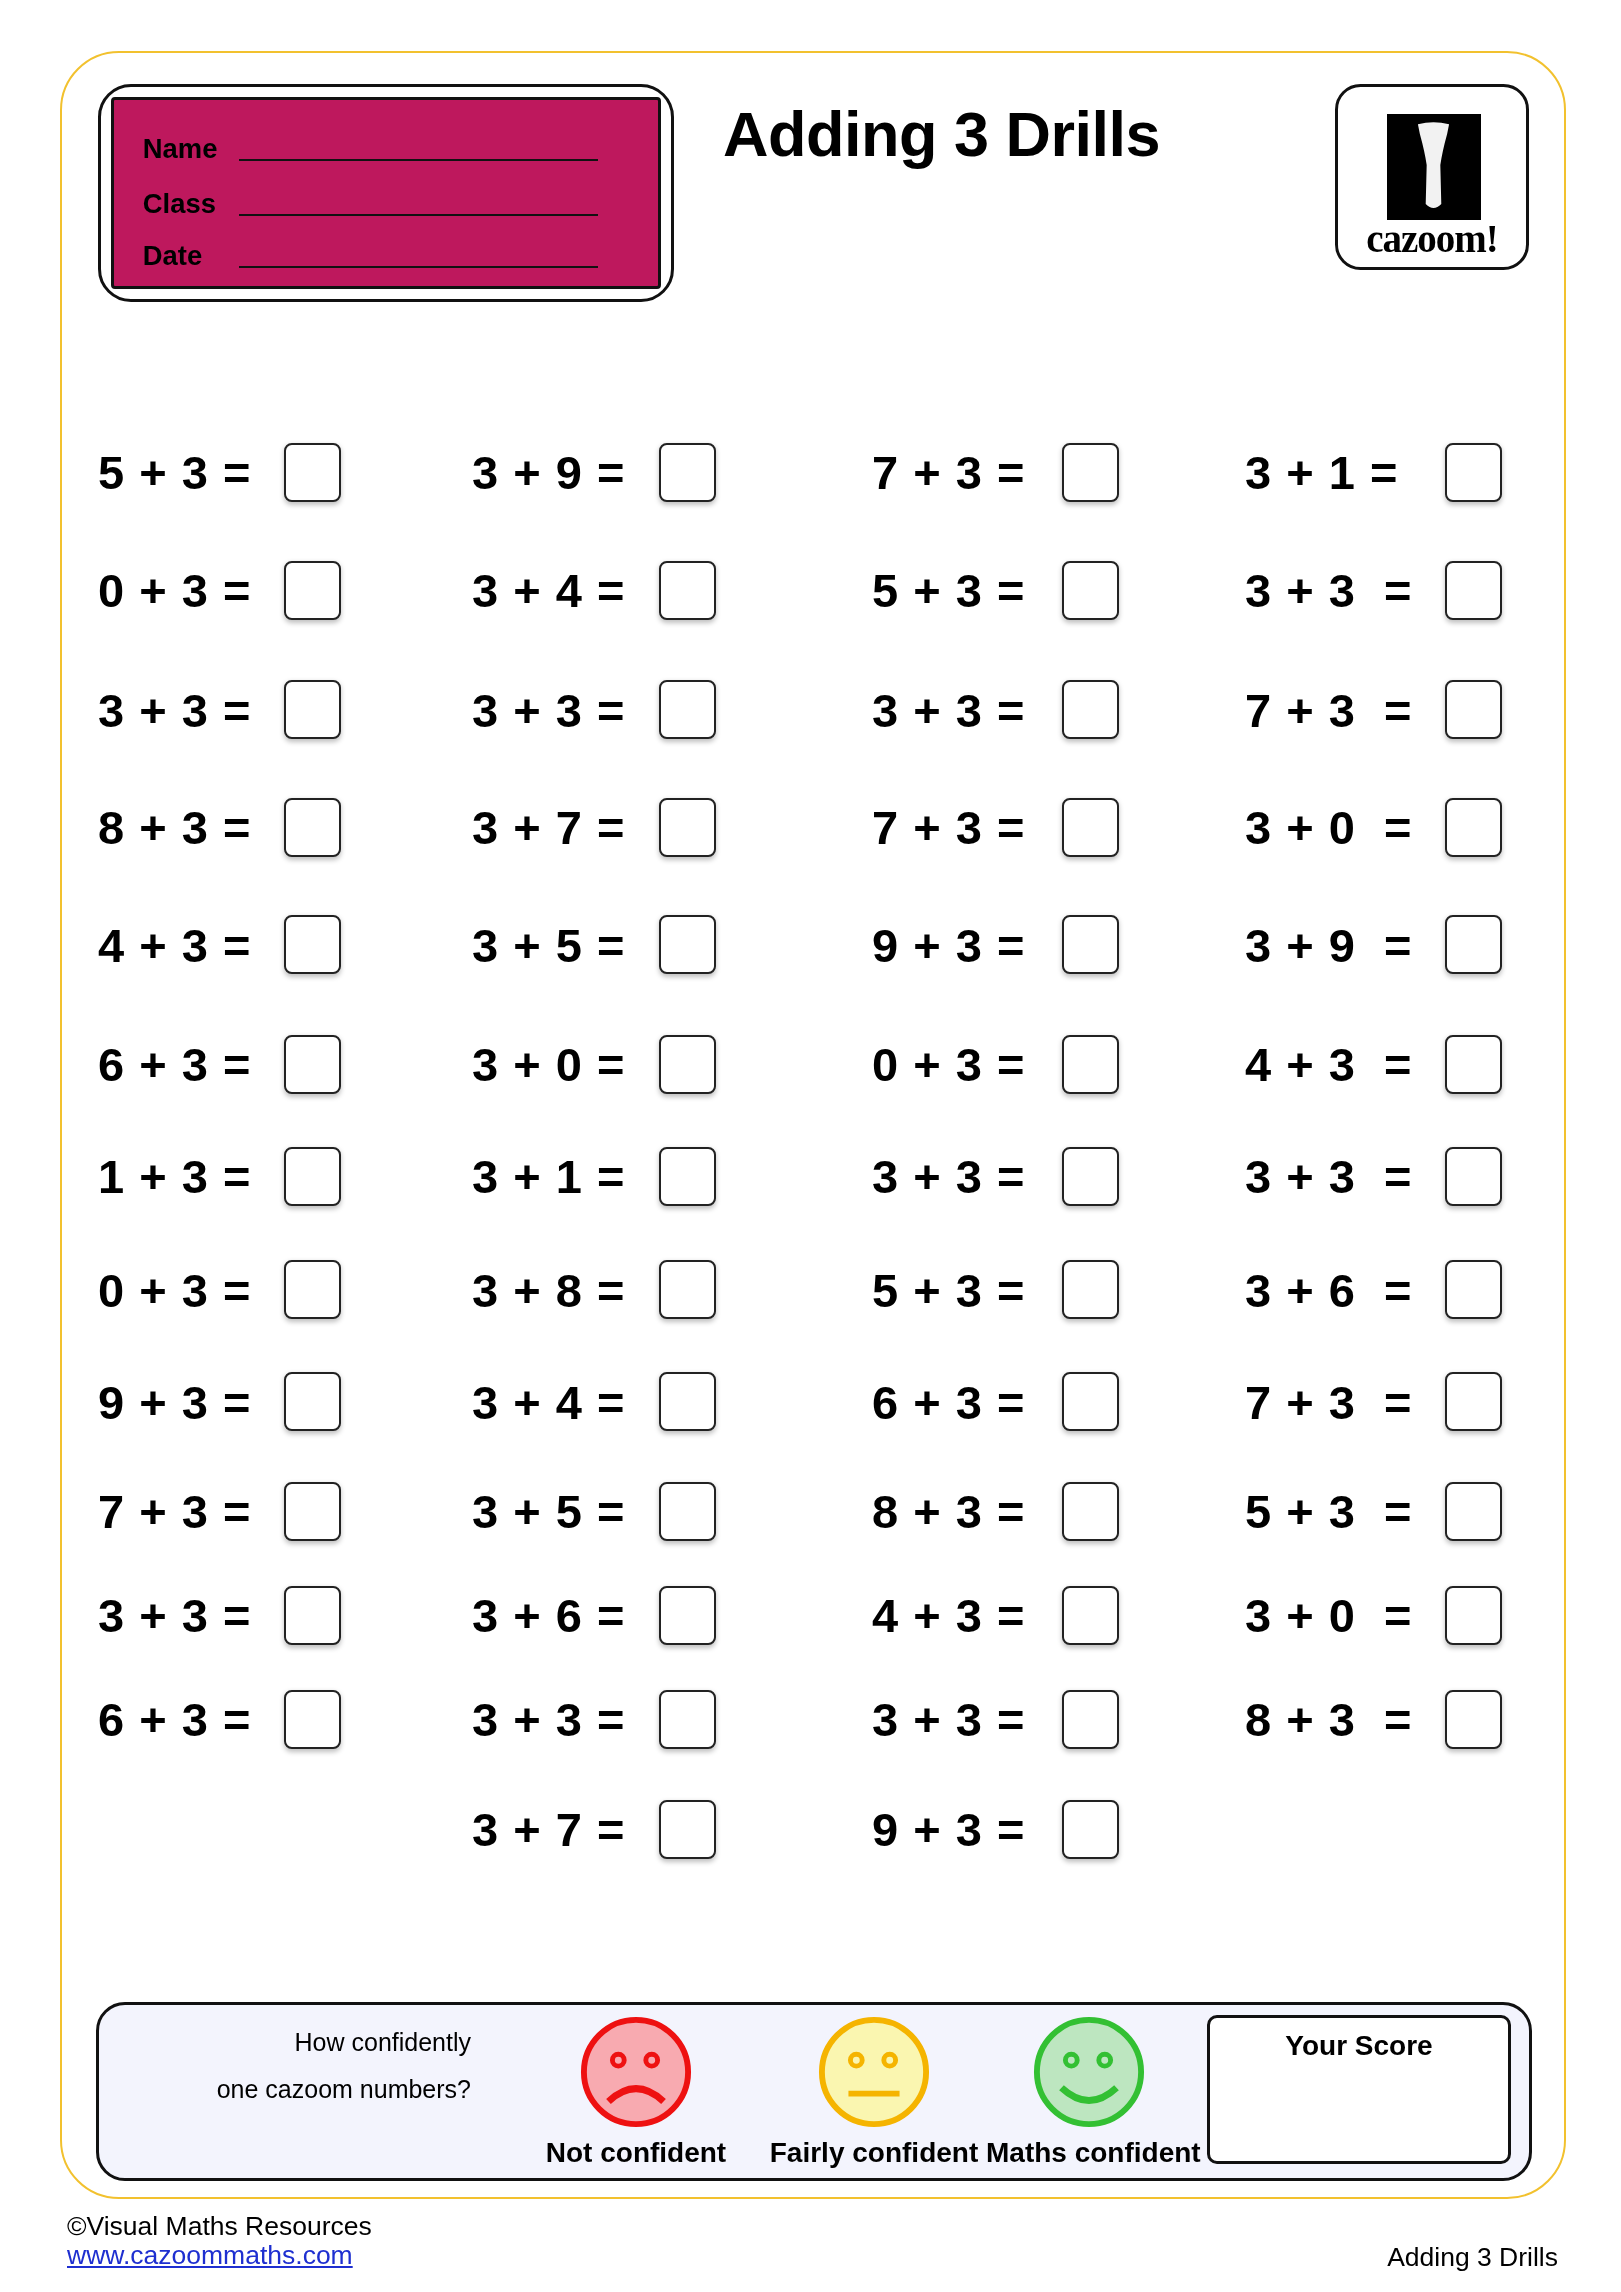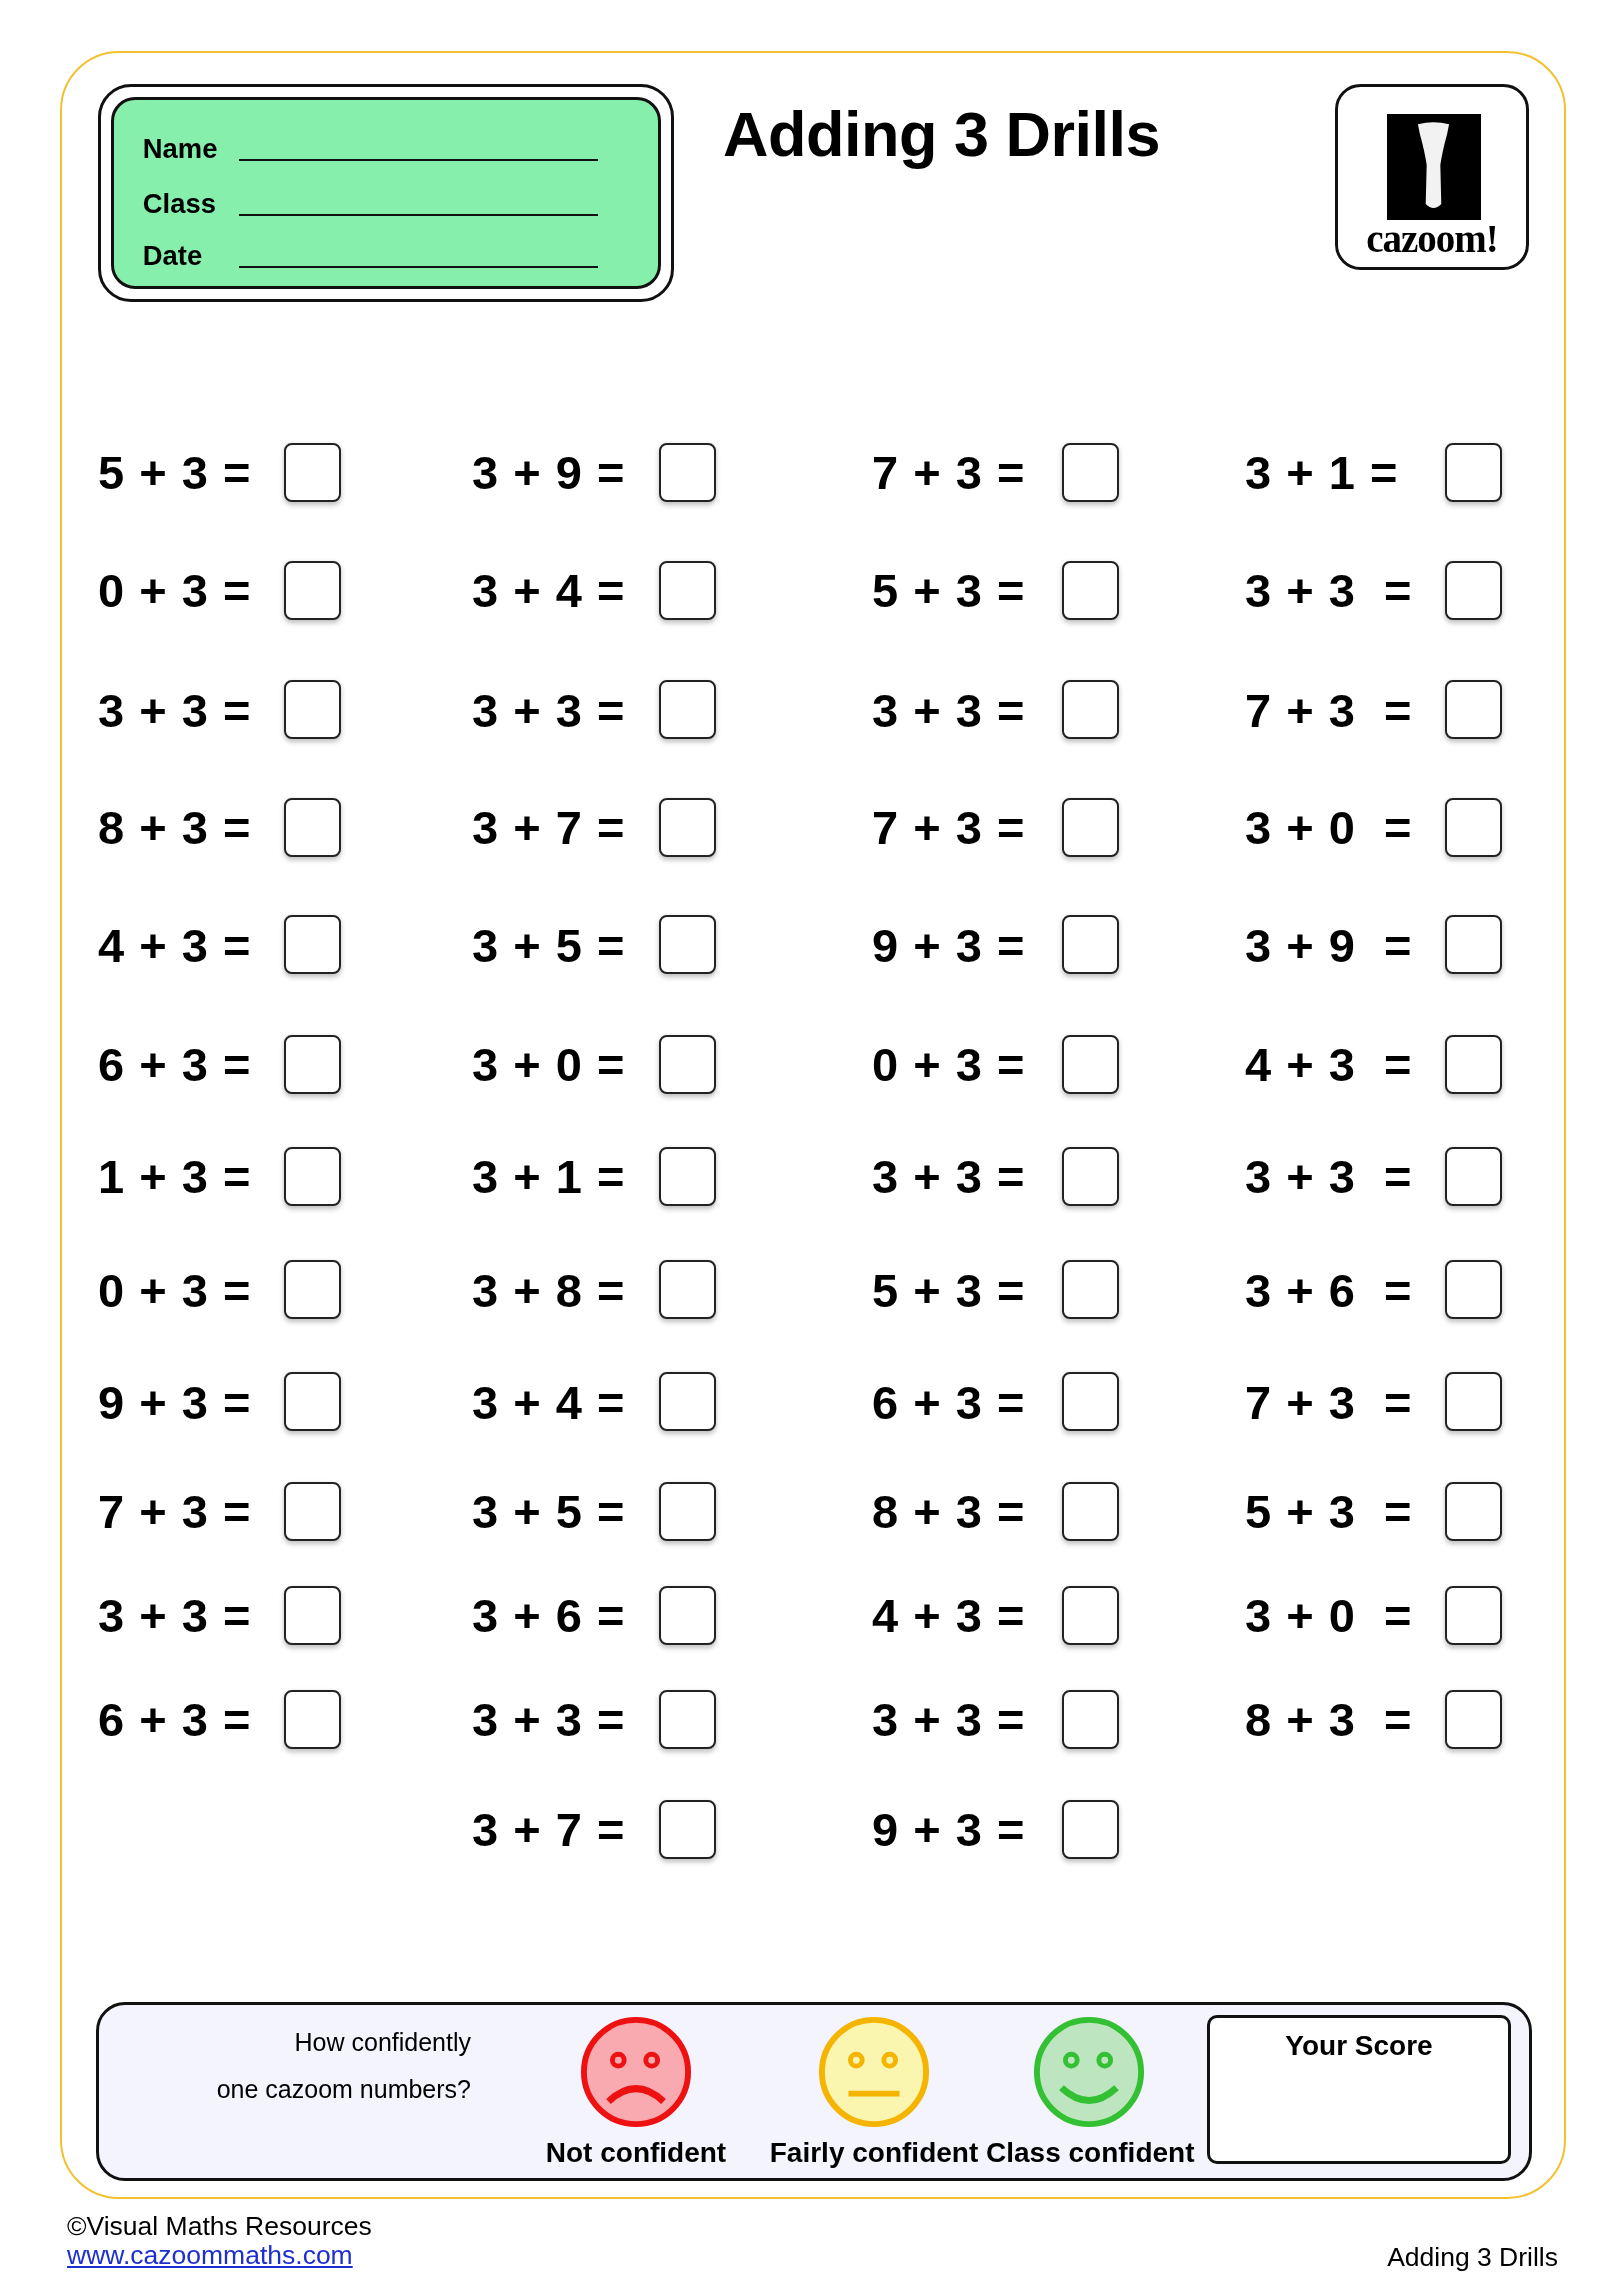--- a/index.html
+++ b/index.html
@@ -10,21 +10,21 @@
       border:2.9px solid #f2c12e; border-radius:59px; box-sizing:border-box;
     }
 
     
     .name-outer {
       position:absolute; left:98px; top:84px; width:576px; height:218px;
       border:3.9px solid #111; border-radius:33px; box-sizing:border-box; background:#fff;
     }
     .name-inner {
       position:absolute; left:9.8px; top:9.8px; right:9.8px; bottom:9.8px;
-      border:3.9px solid #111; border-radius:24px; background:#86efac; box-sizing:border-box;text-decoration:underline;
+      border:3.9px solid #111; border-radius:4px; background:#be185d; box-sizing:border-box;text-decoration:underline;
     }
     .name-row { position:absolute; left:29px; display:flex; align-items:flex-end; }
     .name-row .lbl { font-weight:bold; font-size:27.4px; width:96px; }
     .name-row .line { width:359px; border-bottom:2.9px solid #111; height:0; margin-bottom:3.9px; }
 
     .title {
       position:absolute; left:723px; top:98px; font-size:63px; font-weight:bold; letter-spacing:-0.5px;
     }
 
     
@@ -328,21 +328,21 @@
     <div class="face-label">Not confident</div>
   </div>
 
   <div class="face" style="left:887px; top:9.8px; width:206px;">
     <svg width="114" height="114" viewBox="0 0 116 116">
       <circle cx="58" cy="58" r="53" fill="#bde6c0" stroke="#33c033" stroke-width="6"></circle>
       <circle cx="40" cy="46" r="6" fill="none" stroke="#33c033" stroke-width="5"></circle>
       <circle cx="74" cy="46" r="6" fill="none" stroke="#33c033" stroke-width="5"></circle>
       <path d="M30 74 Q58 100 86 74" fill="none" stroke="#33c033" stroke-width="7"></path>
     </svg>
-    <div class="face-label">Class confident</div>
+    <div class="face-label">Maths confident</div>
   </div>
 
   <div class="score-box">
     <div class="score-label">Your Score</div>
   </div>
 </div>
 
 <div class="footer-left">
   <div>©Visual Maths Resources</div>
   <a>www.cazoommaths.com</a>

